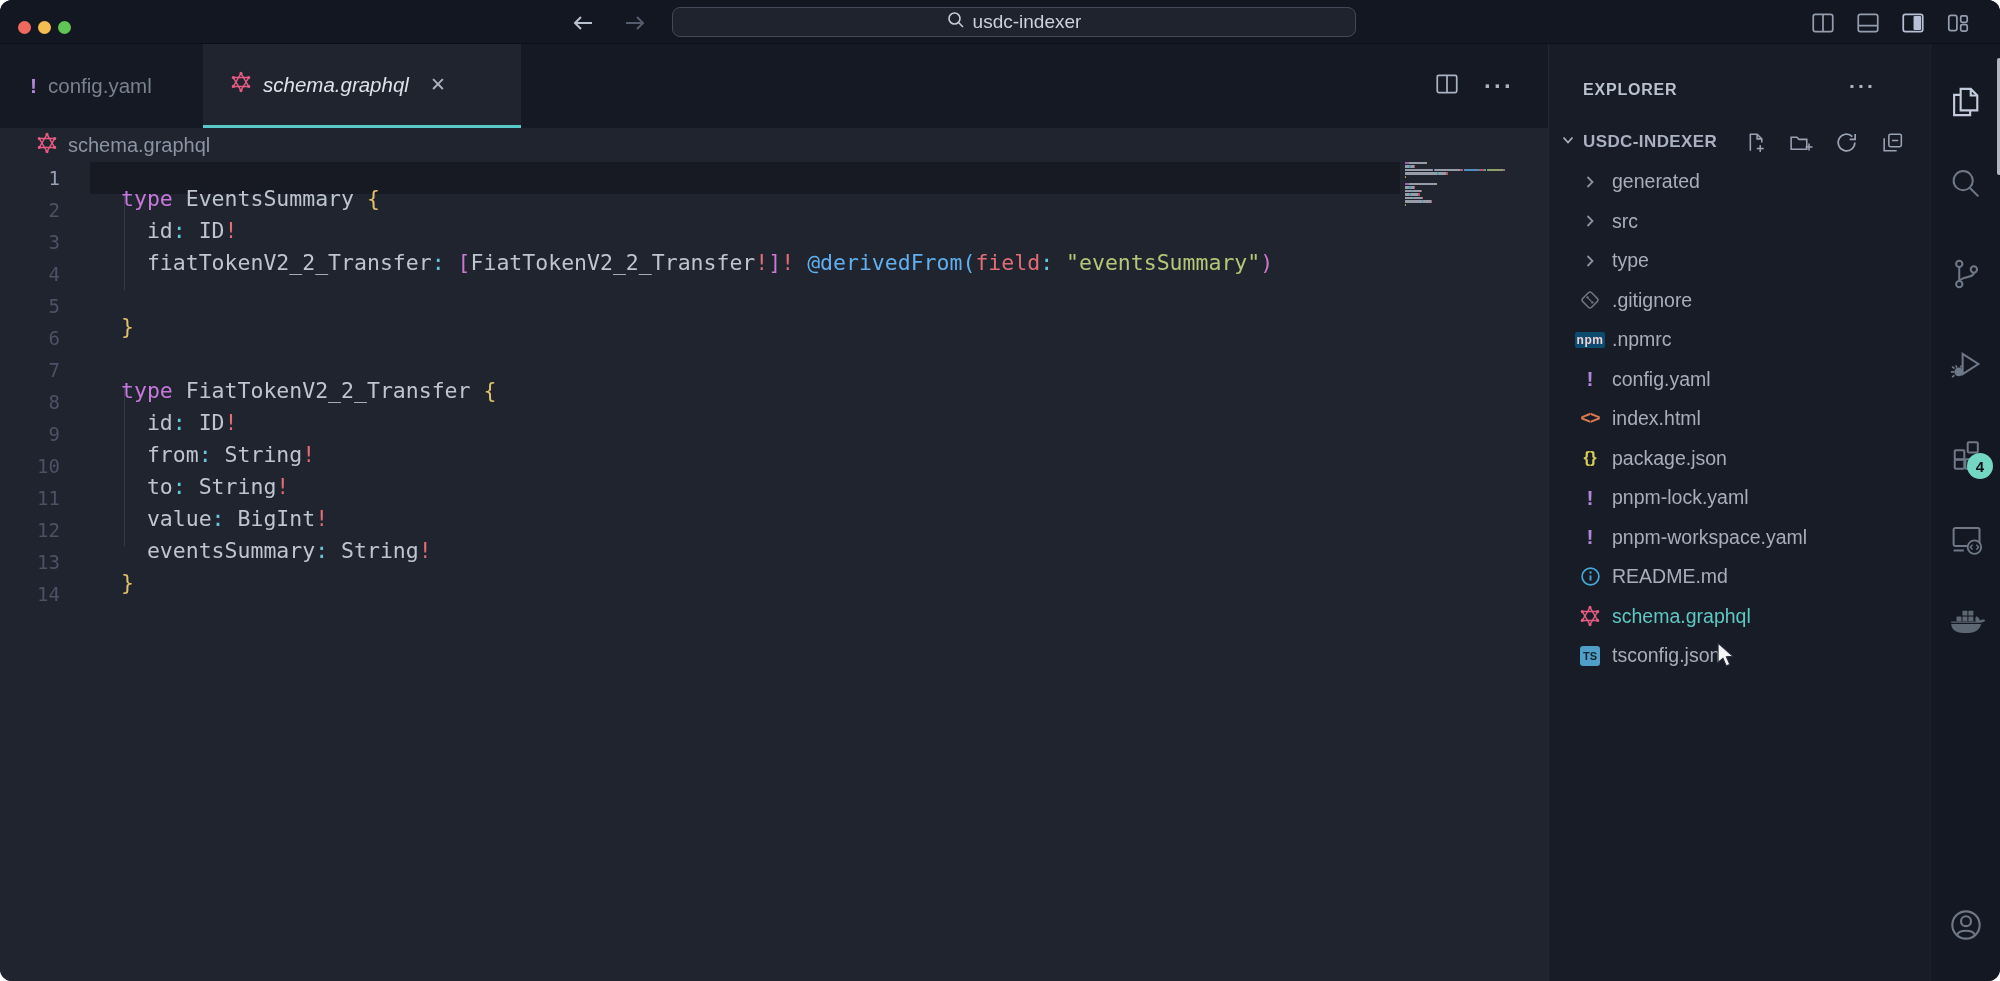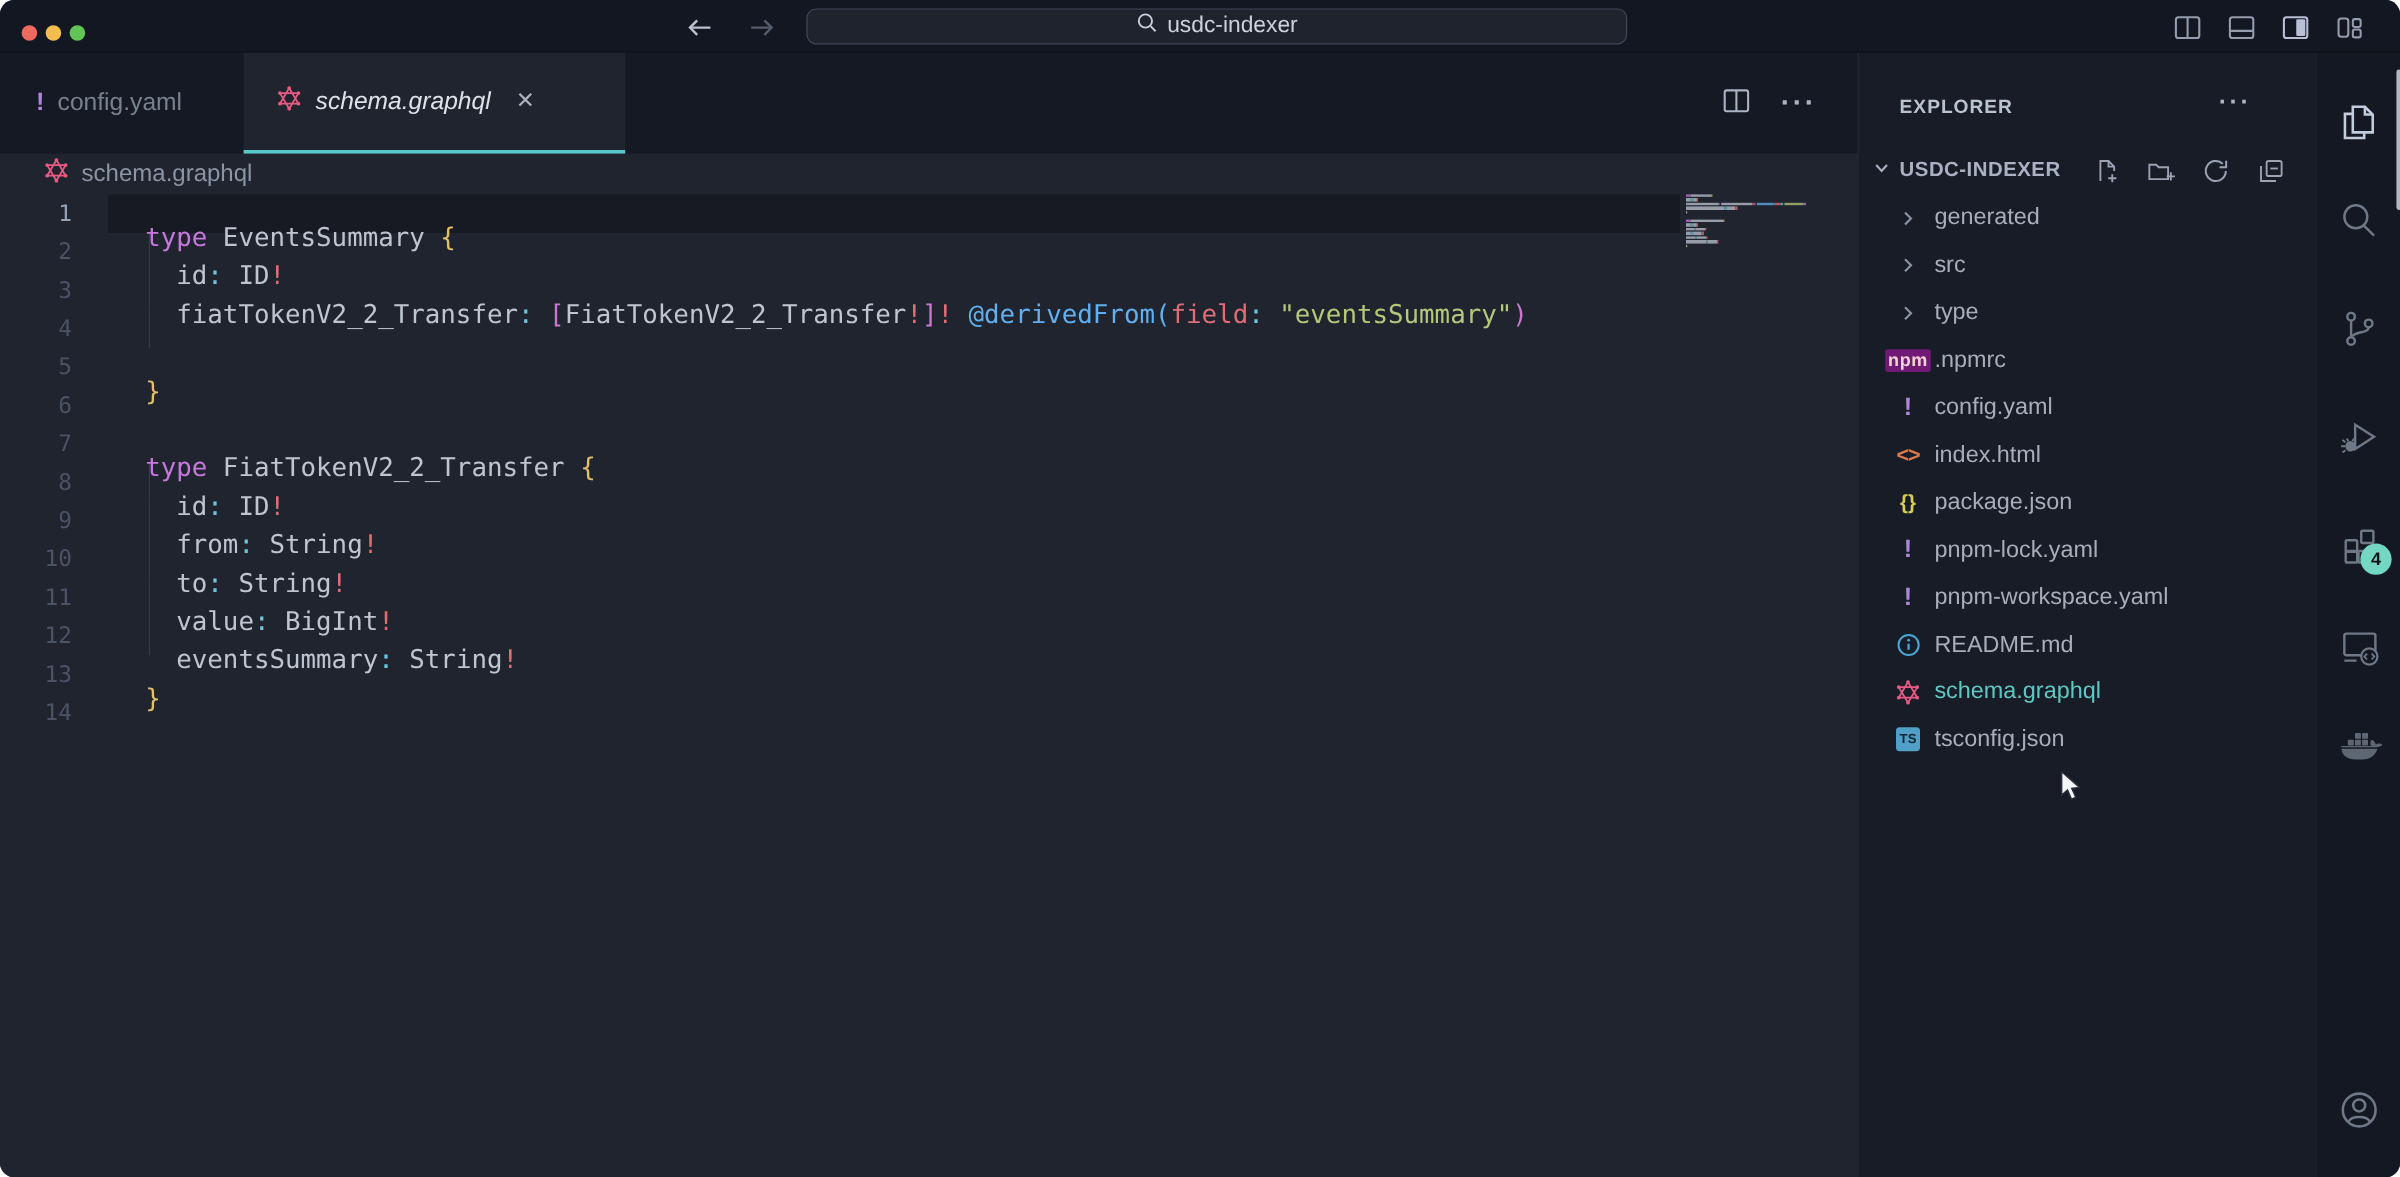--- a/index.html
+++ b/index.html
@@ -51,21 +51,21 @@
   .x-title{color:#b9c2cf;font-size:16px;font-weight:600;letter-spacing:.8px;}
   .x-header .dots{position:absolute;left:300px;top:2px;font-size:21px;}
   .x-project{position:absolute;left:0;top:78px;width:382px;height:40px;display:flex;align-items:center;padding-left:10px;}
   .x-project-label{color:#a9b1c2;font-size:17px;font-weight:700;letter-spacing:.4px;margin-left:6px;}
   .x-tools{position:absolute;left:192px;top:85px;display:flex;gap:20px;}
   .x-tools span{width:26px;height:26px;display:flex;align-items:center;justify-content:center;}
   .x-tree{position:absolute;left:0;top:118px;width:382px;}
   .x-row{height:39.5px;display:flex;align-items:center;padding-left:28px;font-size:19.5px;color:#a7aebb;}
   .x-row.active .x-label{color:#5fc8c4;}
   .x-ico{flex:none;width:26px;height:26px;display:flex;align-items:center;justify-content:center;margin-right:9px;}
-  .npm-badge{background:#701a75;color:#f0d3d3;font-size:15px;font-weight:700;padding:1px 2px;border-radius:2px;letter-spacing:.5px;}
+  .npm-badge{background:#0c4a6e;color:#f0d3d3;font-size:12px;font-weight:700;padding:1px 2px;border-radius:2px;letter-spacing:.5px;}
   .ts-badge{width:20px;height:20px;background:#4f9fc8;color:#13242f;border-radius:3px;font-size:11px;font-weight:700;
             display:flex;align-items:center;justify-content:center;}
   .glyph-html{color:#dd7a4d;font-weight:700;font-size:18px;letter-spacing:-1px;}
   .glyph-json{color:#d6cd58;font-weight:700;font-size:17px;}
   
   .ab-item{position:absolute;left:16px;width:38px;height:38px;display:flex;align-items:center;justify-content:center;}
   .ab-badge{position:absolute;right:-8px;bottom:-7px;width:26px;height:26px;border-radius:50%;background:#74d7c4;
             color:#0d1117;font-size:15px;font-weight:700;display:flex;align-items:center;justify-content:center;}
   .scroll-pill{position:absolute;left:66px;top:14px;width:4px;height:117px;background:#ccd2da;opacity:.85;border-radius:2px;}
   .mouse-cursor{position:absolute;left:166px;top:598px;z-index:50;}
@@ -323,20 +323,31 @@
           <div class="x-row">
             <span class="x-ico">
               <svg width="18" height="18" viewBox="0 0 18 18" fill="none" stroke="#8a93a3" stroke-width="1.8">
                 <path d="M6.5 4 L11.5 9 L6.5 14"></path>
               </svg>
             </span>
             <span class="x-label">type</span>
           </div>
           <div class="x-row">
             <span class="x-ico">
+              <svg width="22" height="22" viewBox="0 0 24 24">
+                <rect x="5.2" y="5.2" width="13.6" height="13.6" rx="2.5" transform="rotate(45 12 12)" fill="none" stroke="#6d7683" stroke-width="1.6"></rect>
+                <circle cx="9.3" cy="9.3" r="1.3" fill="#6d7683"></circle>
+                <circle cx="14.6" cy="14.6" r="1.3" fill="#6d7683"></circle>
+                <path d="M10.2 10.2 l3.4 3.4" stroke="#6d7683" stroke-width="1.3"></path>
+              </svg>
+            </span>
+            <span class="x-label">.gitignore</span>
+          </div>
+          <div class="x-row">
+            <span class="x-ico">
               <span class="npm-badge">npm</span>
             </span>
             <span class="x-label">.npmrc</span>
           </div>
           <div class="x-row">
             <span class="x-ico">
               <span class="yaml-mark">!</span>
             </span>
             <span class="x-label">config.yaml</span>
           </div>

